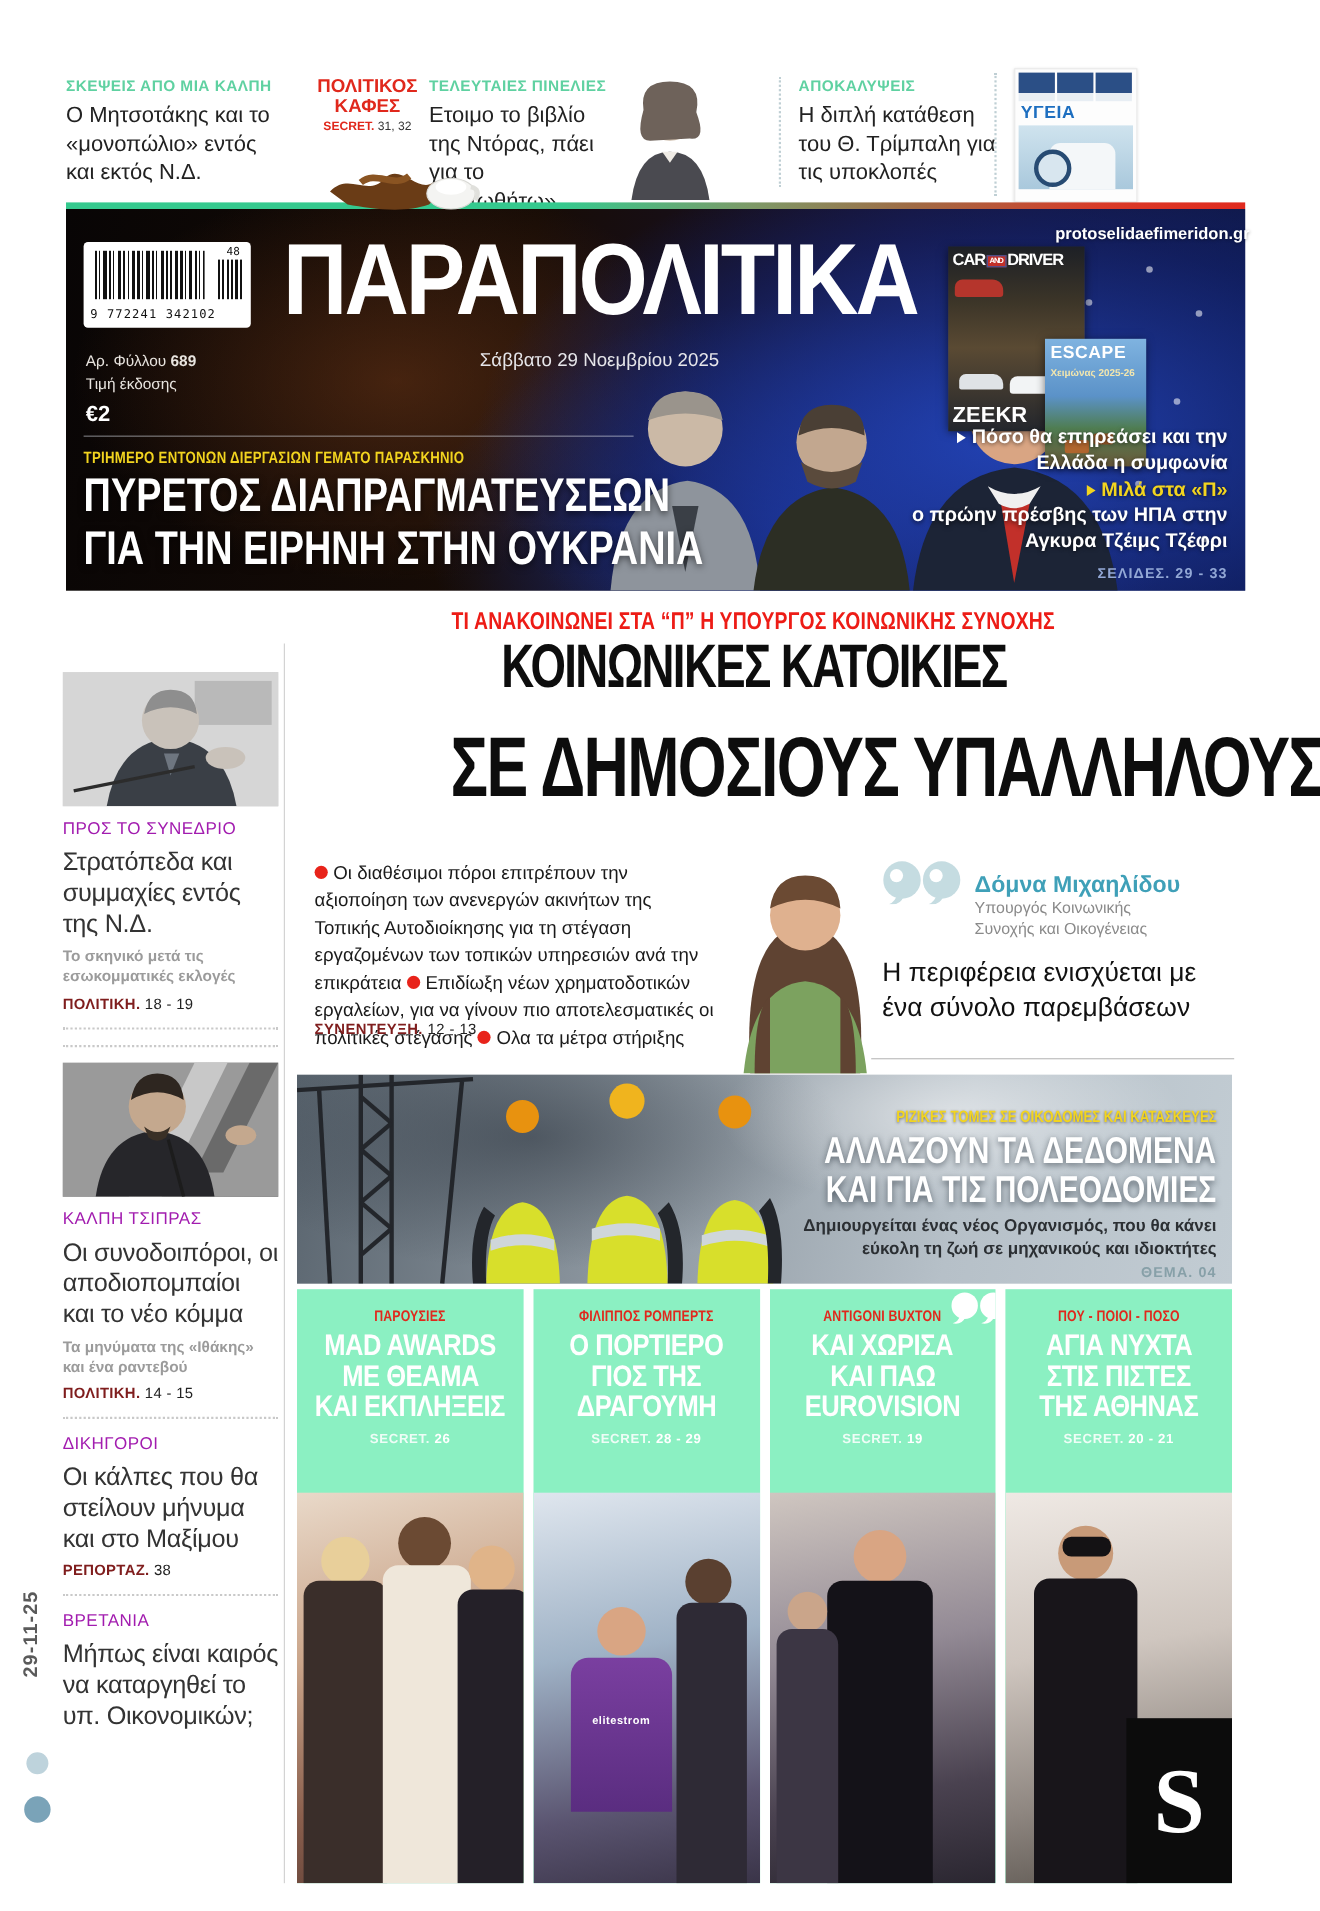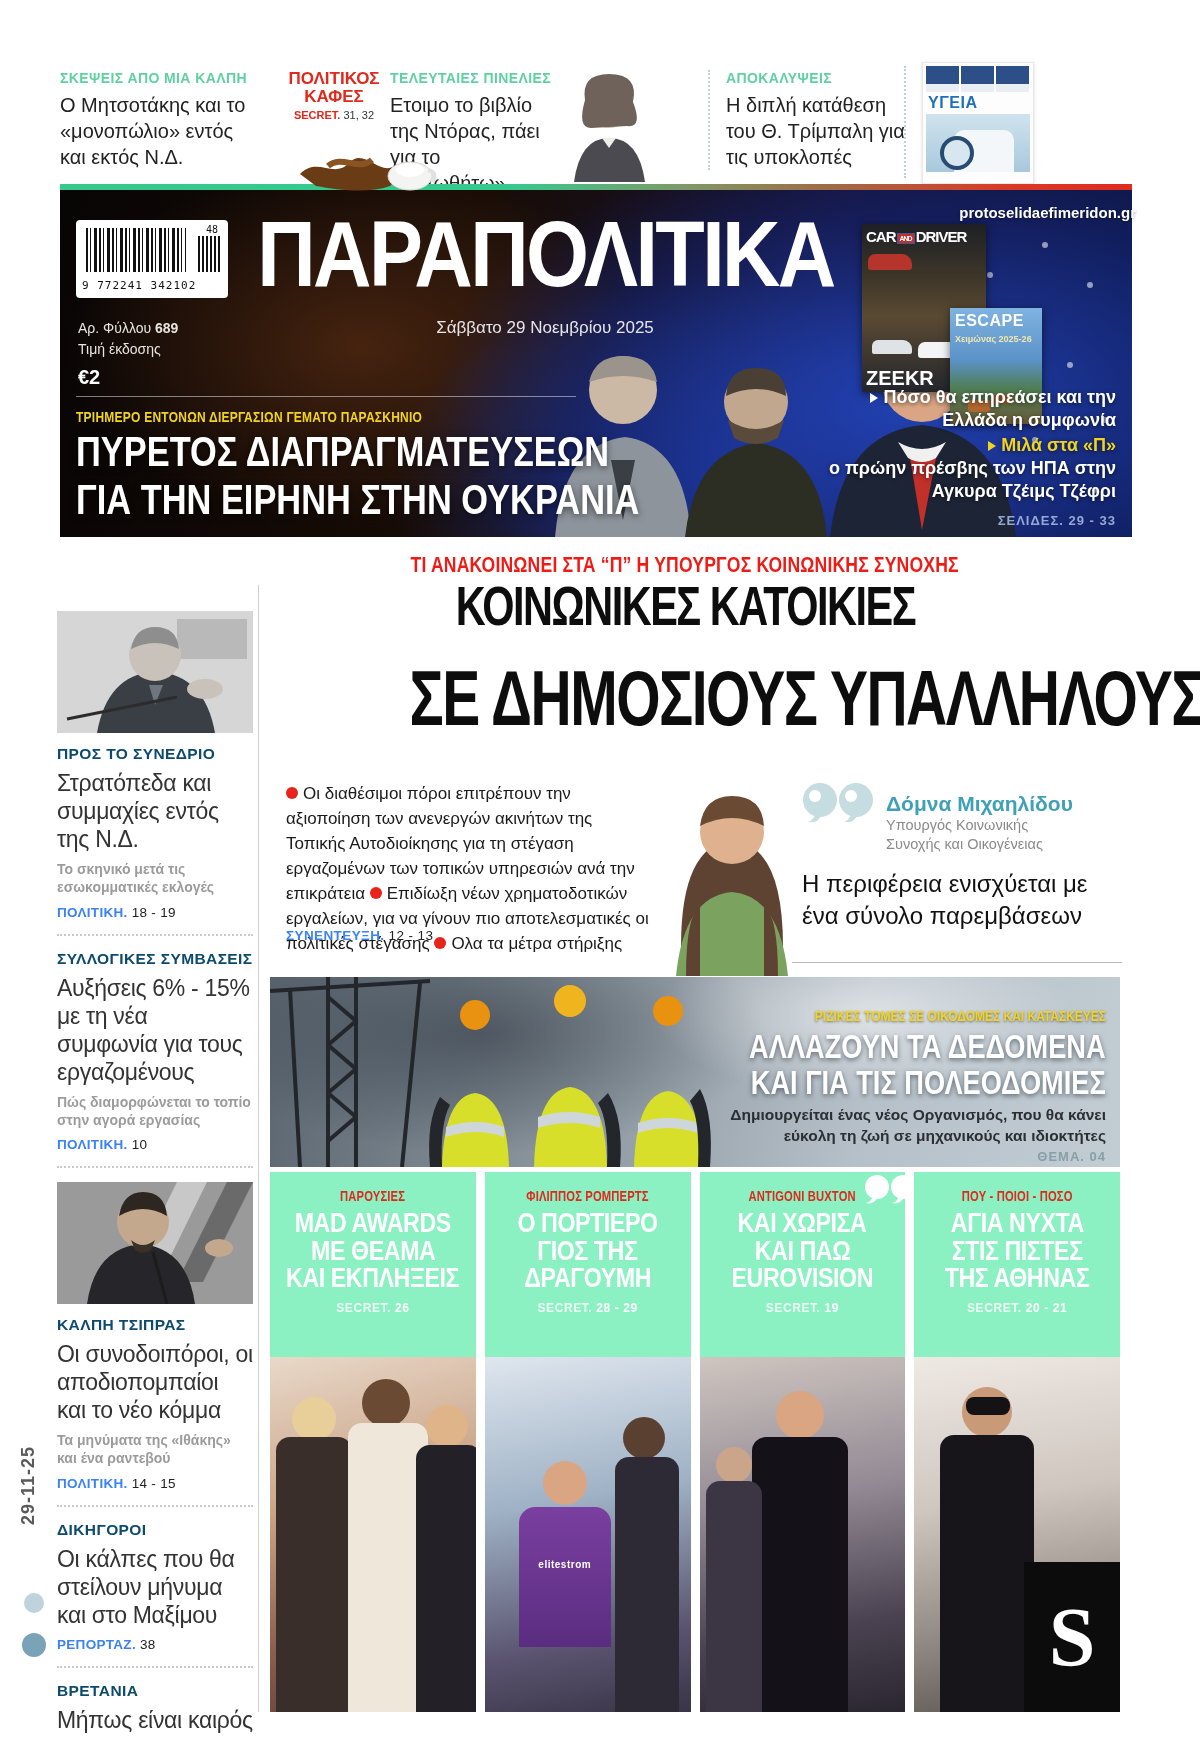--- a/index.html
+++ b/index.html
@@ -99,21 +99,21 @@
              font-size:22px;font-weight:900;color:#ed1c16;letter-spacing:.2px;}
   .ms-h1{position:absolute;left:270px;top:578px;width:830px;text-align:center;
          font-size:56px;font-weight:900;color:#0d0d0d;line-height:1;letter-spacing:-2px;}
   .ms-h1 .cC,.ms-h2 .cC{transform:scaleX(.74);}
   .ms-h2{position:absolute;left:270px;top:660px;width:830px;text-align:center;
          font-size:77px;font-weight:900;color:#0d0d0d;line-height:1;letter-spacing:-2px;}
   .ms-bullets{position:absolute;left:286px;top:782px;width:368px;margin:0;
               font-size:17px;line-height:1.47;color:#1a1a1a;}
   .rdot{display:inline-block;width:12px;height:12px;border-radius:50%;background:#e8231a;margin-right:5px;}
   .ms-pages{position:absolute;left:286px;top:928px;font-size:13.5px;letter-spacing:.4px;}
-  .plabel{color:#3b82f6;font-weight:bold;}
+  .plabel{color:#7f1d1d;font-weight:bold;}
   .pval{color:#222;}
   .minister{position:absolute;left:646px;top:770px;width:172px;height:206px;}
   .quote{position:absolute;left:802px;top:782px;width:300px;}
   .q-icon{width:74px;height:40px;}
   .q-name{font-size:21px;font-weight:900;color:#3fa0b8;margin-top:-34px;margin-left:84px;}
   .q-role{font-size:14.5px;color:#8a8a8a;margin-left:84px;line-height:1.3;}
   .q-text{font-size:24px;color:#111;margin-top:14px;line-height:1.35;}
   .pre-constr-rule{position:absolute;left:792px;top:962px;width:330px;height:1px;background:#b9b9b9;}
 
   
@@ -156,21 +156,21 @@
   .ph2{background:linear-gradient(170deg,#dfe6ee 0%,#9fb2c6 40%,#5a5470 78%,#3a3448 100%);}
   .ph3{background:linear-gradient(170deg,#cfc6c0 0%,#938a95 40%,#4a4250 75%,#2a2630 100%);}
   .ph4{background:linear-gradient(170deg,#efe9e4 0%,#cfc6bf 40%,#8e8680 75%,#5a544e 100%);}
   .head-sil{position:absolute;border-radius:50%;}
   .body-sil{position:absolute;border-radius:14px 14px 0 0;}
 
   
   .sidebar{position:absolute;left:57px;top:585px;width:196px;}
   .sb-photo{width:196px;height:122px;position:relative;overflow:hidden;background:linear-gradient(135deg,#e2e2e2,#b9b9b9);}
   .sb-photo.dark{background:linear-gradient(135deg,#b5b5b5 0%,#8e8e8e 40%,#6f6f6f 100%);}
-  .sb-kicker{font-size:15.5px;font-weight:700;color:#0c4a6e;letter-spacing:.4px;margin:12px 0 6px;}
+  .sb-kicker{font-size:15.5px;font-weight:400;color:#a21caf;letter-spacing:.4px;margin:12px 0 6px;}
   .sb-head{font-size:23px;color:#333;line-height:1.22;letter-spacing:-.3px;}
   .sb-deck{font-size:14px;font-weight:bold;color:#9b9b9b;line-height:1.3;margin-top:7px;}
   .sb-ref{margin-top:8px;font-size:13.5px;letter-spacing:.3px;}
   .sb-sep{border-top:2px dotted #c9c9c9;margin:14px 0 14px;}
 </style>
 </head>
 <body>
 
 <div class="page">
 
@@ -367,29 +367,20 @@
       <div class="sb-kicker">ΠΡΟΣ ΤΟ ΣΥΝΕΔΡΙΟ</div>
       <div class="sb-head">Στρατόπεδα και συμμαχίες εντός της Ν.Δ.</div>
       <div class="sb-deck">Το σκηνικό μετά τις εσωκομματικές εκλογές</div>
       <div class="sb-ref">
         <span class="plabel">ΠΟΛΙΤΙΚΗ.</span>
         <span class="pval">18 - 19</span>
       </div>
     </div>
     <div class="sb-sep"></div>
 
-    <div>
-      <div class="sb-kicker">ΣΥΛΛΟΓΙΚΕΣ ΣΥΜΒΑΣΕΙΣ</div>
-      <div class="sb-head">Αυξήσεις 6% - 15% με τη νέα συμφωνία για τους εργαζομένους</div>
-      <div class="sb-deck">Πώς διαμορφώνεται το τοπίο στην αγορά εργασίας</div>
-      <div class="sb-ref">
-        <span class="plabel">ΠΟΛΙΤΙΚΗ.</span>
-        <span class="pval">10</span>
-      </div>
-    </div>
     <div class="sb-sep"></div>
 
     <div>
       <div class="sb-photo dark">
         <svg viewBox="0 0 196 122" width="196" height="122">
           <rect width="196" height="122" fill="#9a9a9a"></rect>
           <path d="M120,0 l30,0 l-60,122 l-30,0 Z" fill="#e8e8e8" opacity=".6"></path>
           <path d="M170,0 l26,0 l-50,100 l-26,0 Z" fill="#3a3a3a" opacity=".5"></path>
           <path d="M30,122 q8,-56 54,-60 q46,4 54,60 Z" fill="#26262a"></path>
           <circle cx="86" cy="40" r="26" fill="#c4a88e"></circle>

